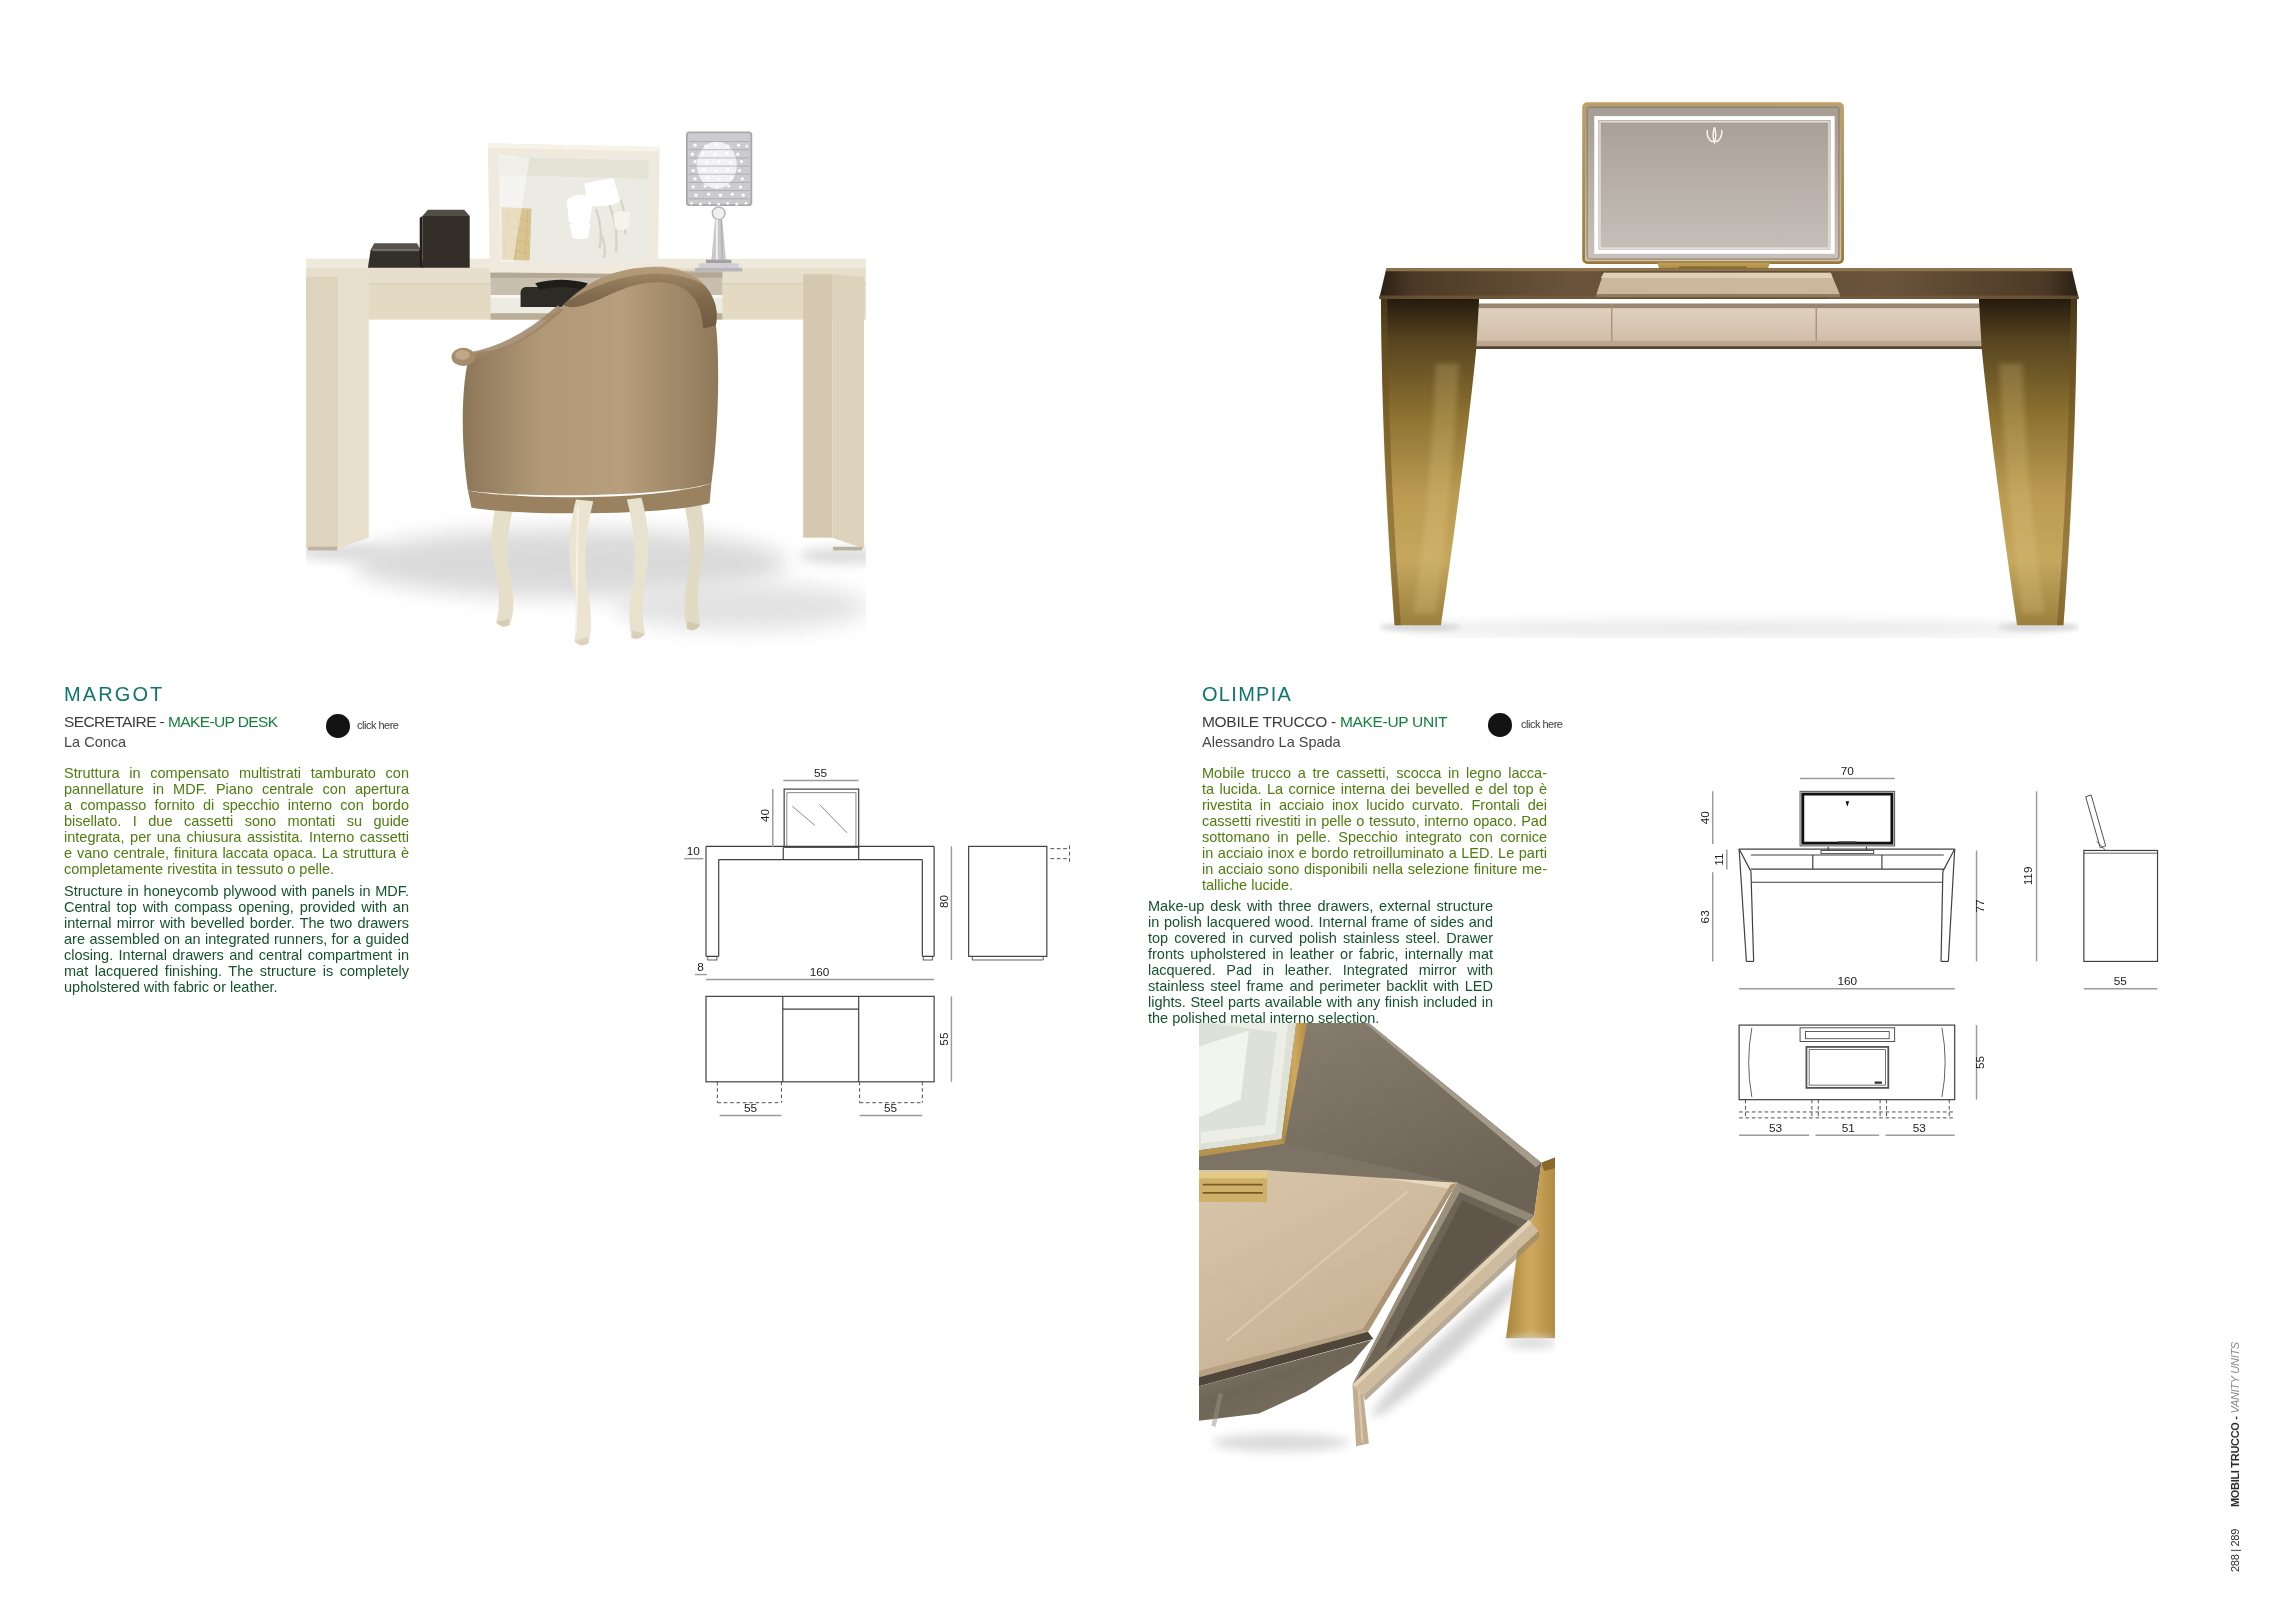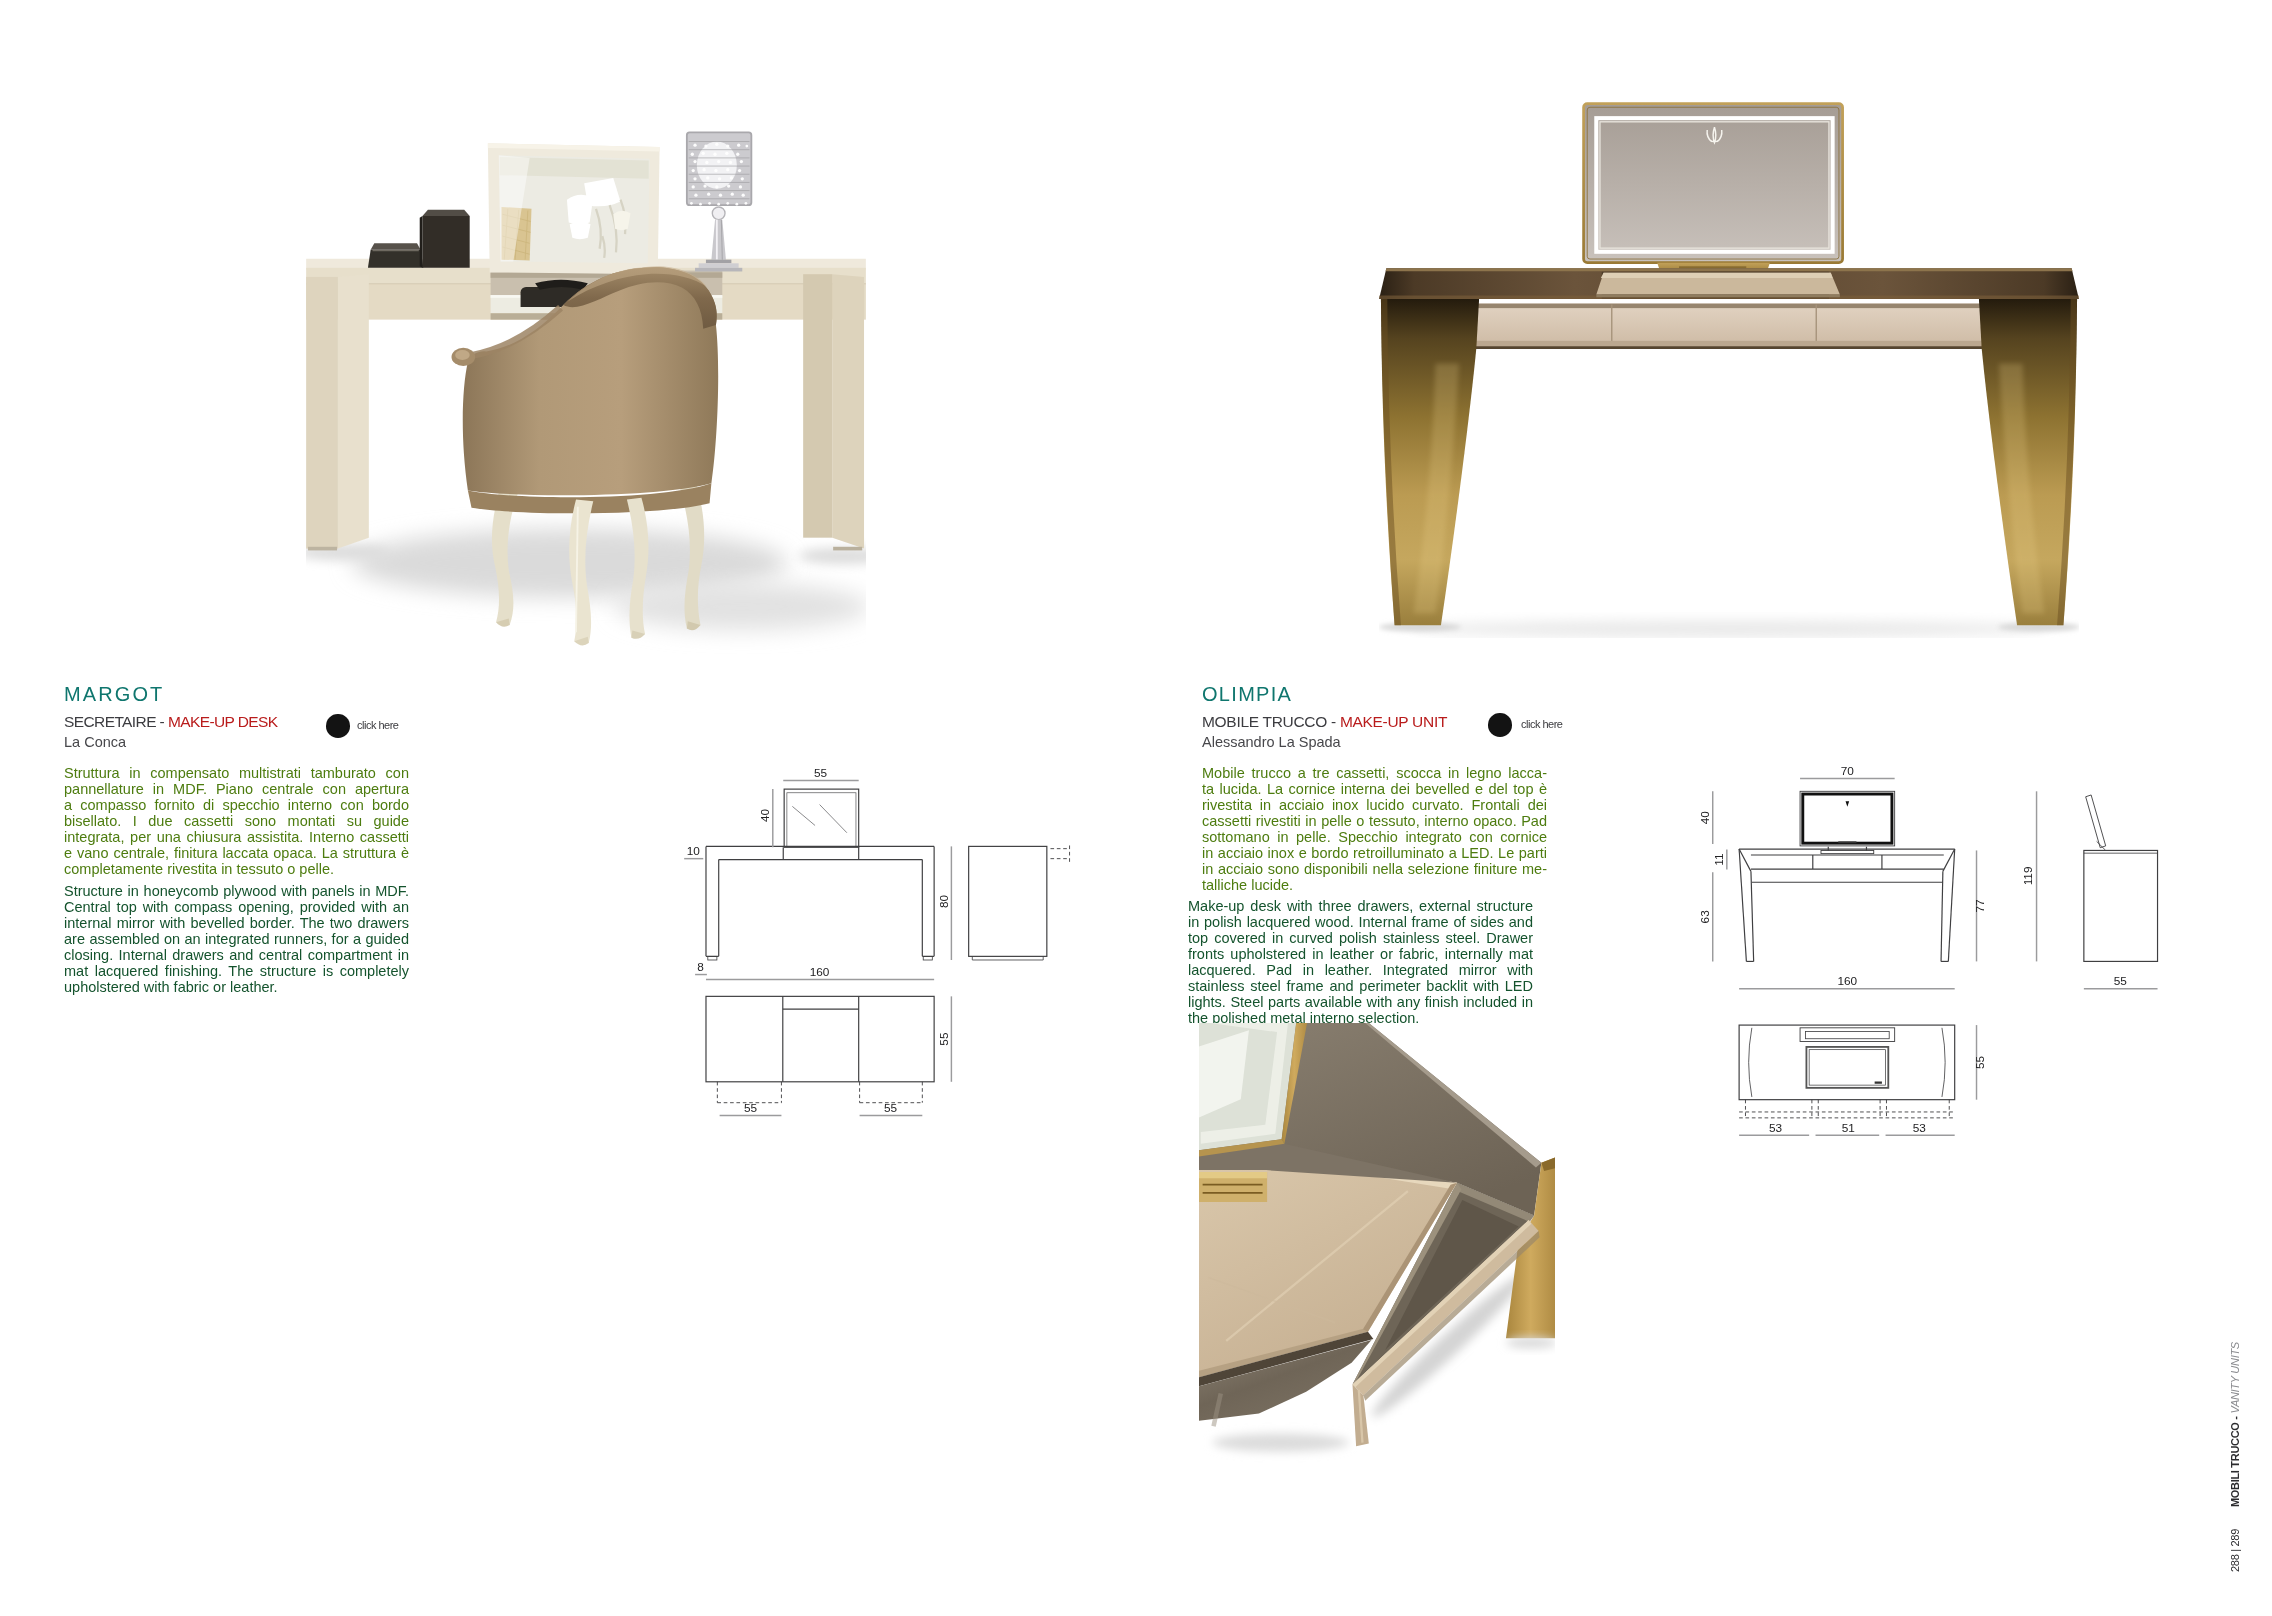--- a/index.html
+++ b/index.html
@@ -1,20 +1,20 @@
 <!DOCTYPE html>
 <html style="font-size:14.5px"><head>
 <meta charset="utf-8">
 <style>
   html,body{margin:0;padding:0}
   body{width:2273px;height:1616px;background:#fff;font-family:"Liberation Sans",sans-serif;position:relative;overflow:hidden}
   .abs{position:absolute}
   .title{font-size:20px;color:#0f766e;line-height:30px;white-space:nowrap}
   .sub{font-size:15.5px;color:#3c3c40;line-height:15.5px;white-space:nowrap}
-  .sub .lt{color:#b91c1c}
+  .sub .lt{color:#15803d}
   .designer{font-size:14.5px;color:#47474b;line-height:14.5px;white-space:nowrap}
   .para{width:345px;font-size:14.5px;line-height:16px}
   .it{color:#4d7c0f}
   .en{color:#14532d}
   .jl{text-align:justify;text-align-last:justify}
   .clickrow{font-size:11px;letter-spacing:-0.5px;color:#3a3a3e;line-height:11px}
   .dot{display:inline-block;width:23.6px;height:23.6px;border-radius:50%;background:#131313}
 </style>
 </head>
 <body>
@@ -55,21 +55,21 @@
   <div class="jl">Mobile trucco a tre cassetti, scocca in legno lacca-</div>
   <div class="jl">ta lucida. La cornice interna dei bevelled e del top è</div>
   <div class="jl">rivestita in acciaio inox lucido curvato. Frontali dei</div>
   <div class="jl">cassetti rivestiti in pelle o tessuto, interno opaco. Pad</div>
   <div class="jl">sottomano in pelle. Specchio integrato con cornice</div>
   <div class="jl">in acciaio inox e bordo retroilluminato a LED. Le parti</div>
   <div class="jl">in acciaio sono disponibili nella selezione finiture me-</div>
   <div>talliche lucide.</div>
 </div>
 
-<div class="abs para en" style="left:1188px;top:898px">
+<div class="abs para en" style="left:1148px;top:898px">
   <div class="jl">Make-up desk with three drawers, external structure</div>
   <div class="jl">in polish lacquered wood. Internal frame of sides and</div>
   <div class="jl">top covered in curved polish stainless steel. Drawer</div>
   <div class="jl">fronts upholstered in leather or fabric, internally mat</div>
   <div class="jl">lacquered. Pad in leather. Integrated mirror with</div>
   <div class="jl">stainless steel frame and perimeter backlit with LED</div>
   <div class="jl">lights. Steel parts available with any finish included in</div>
   <div>the polished metal interno selection.</div>
 </div>
 

